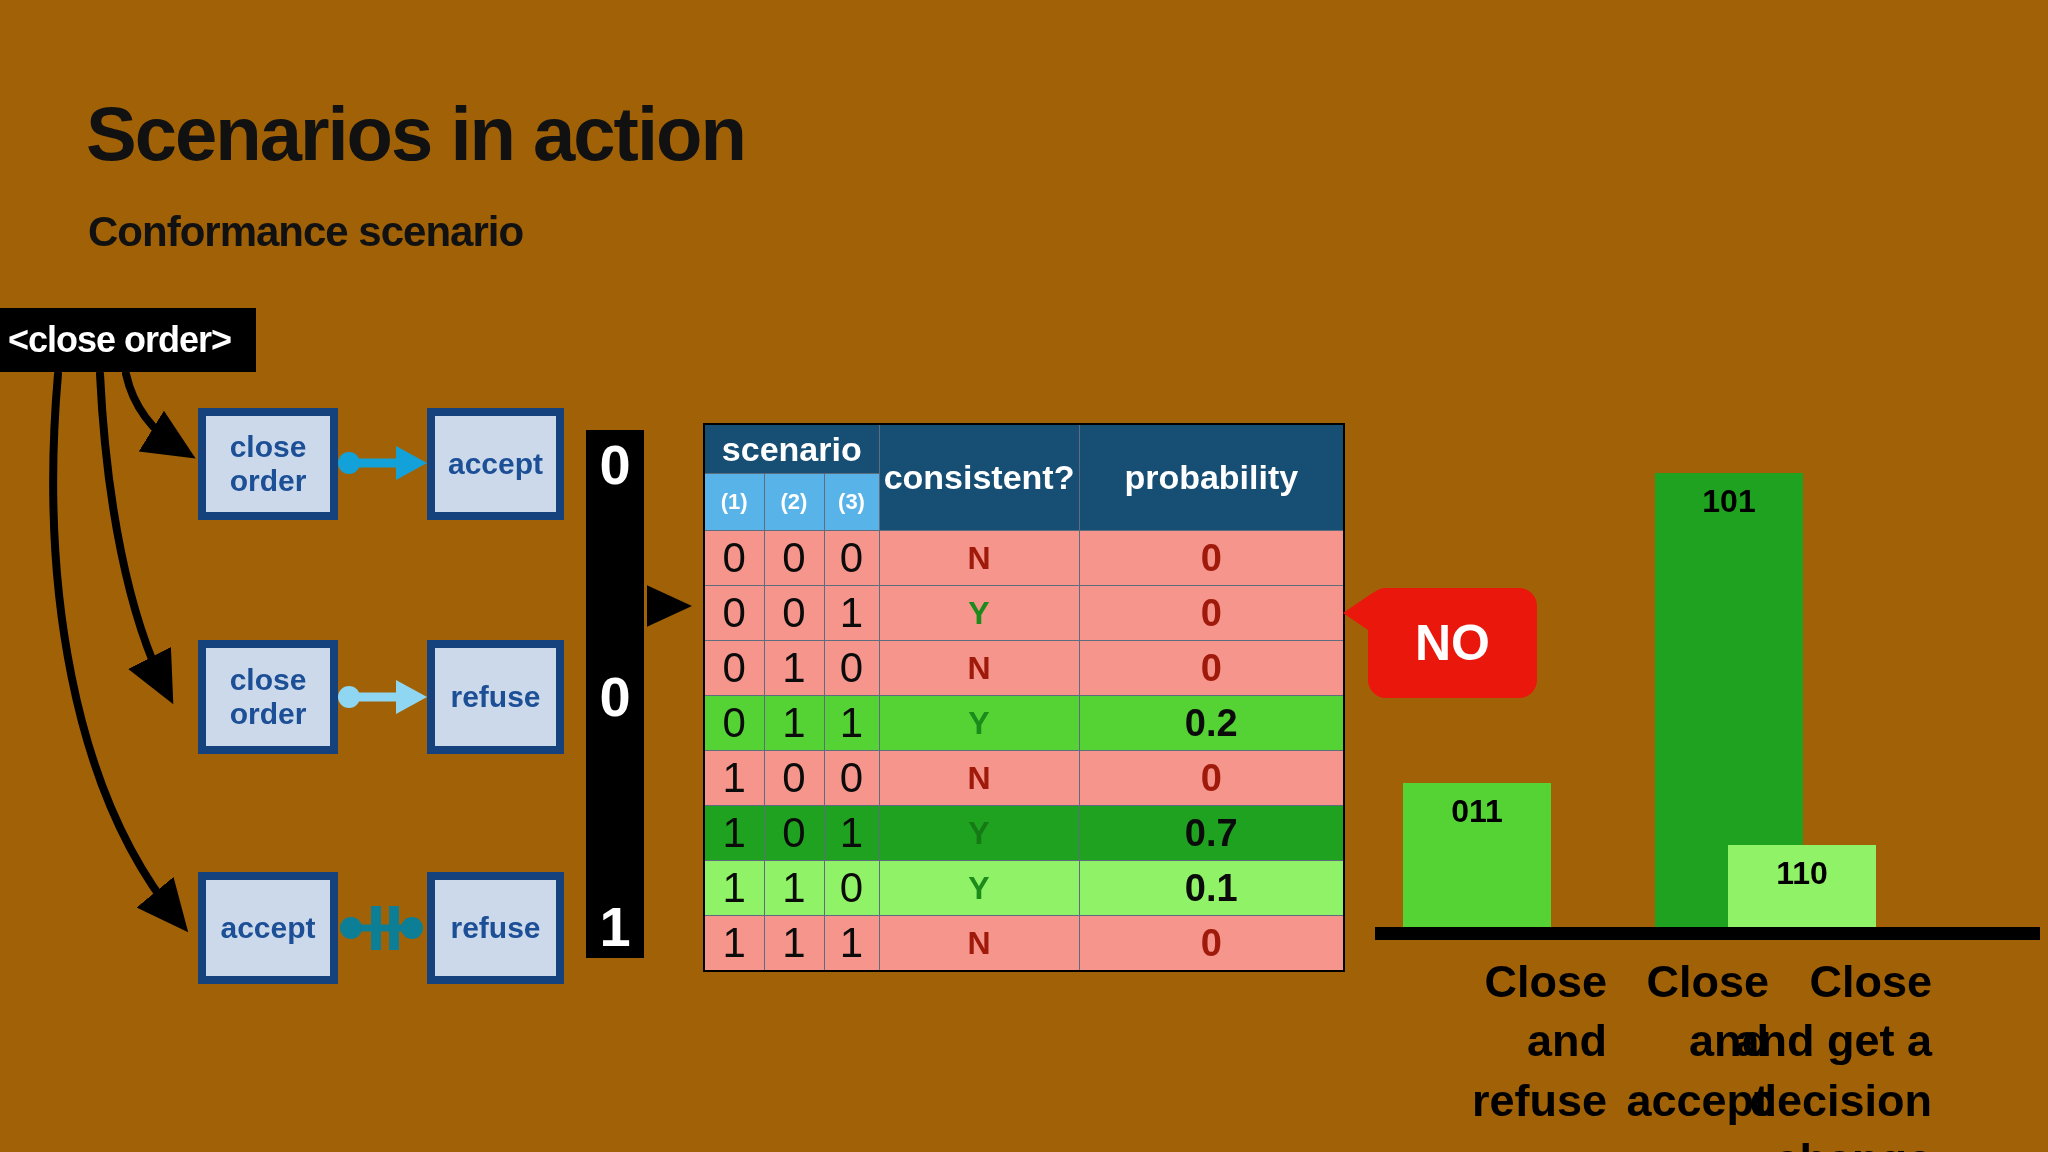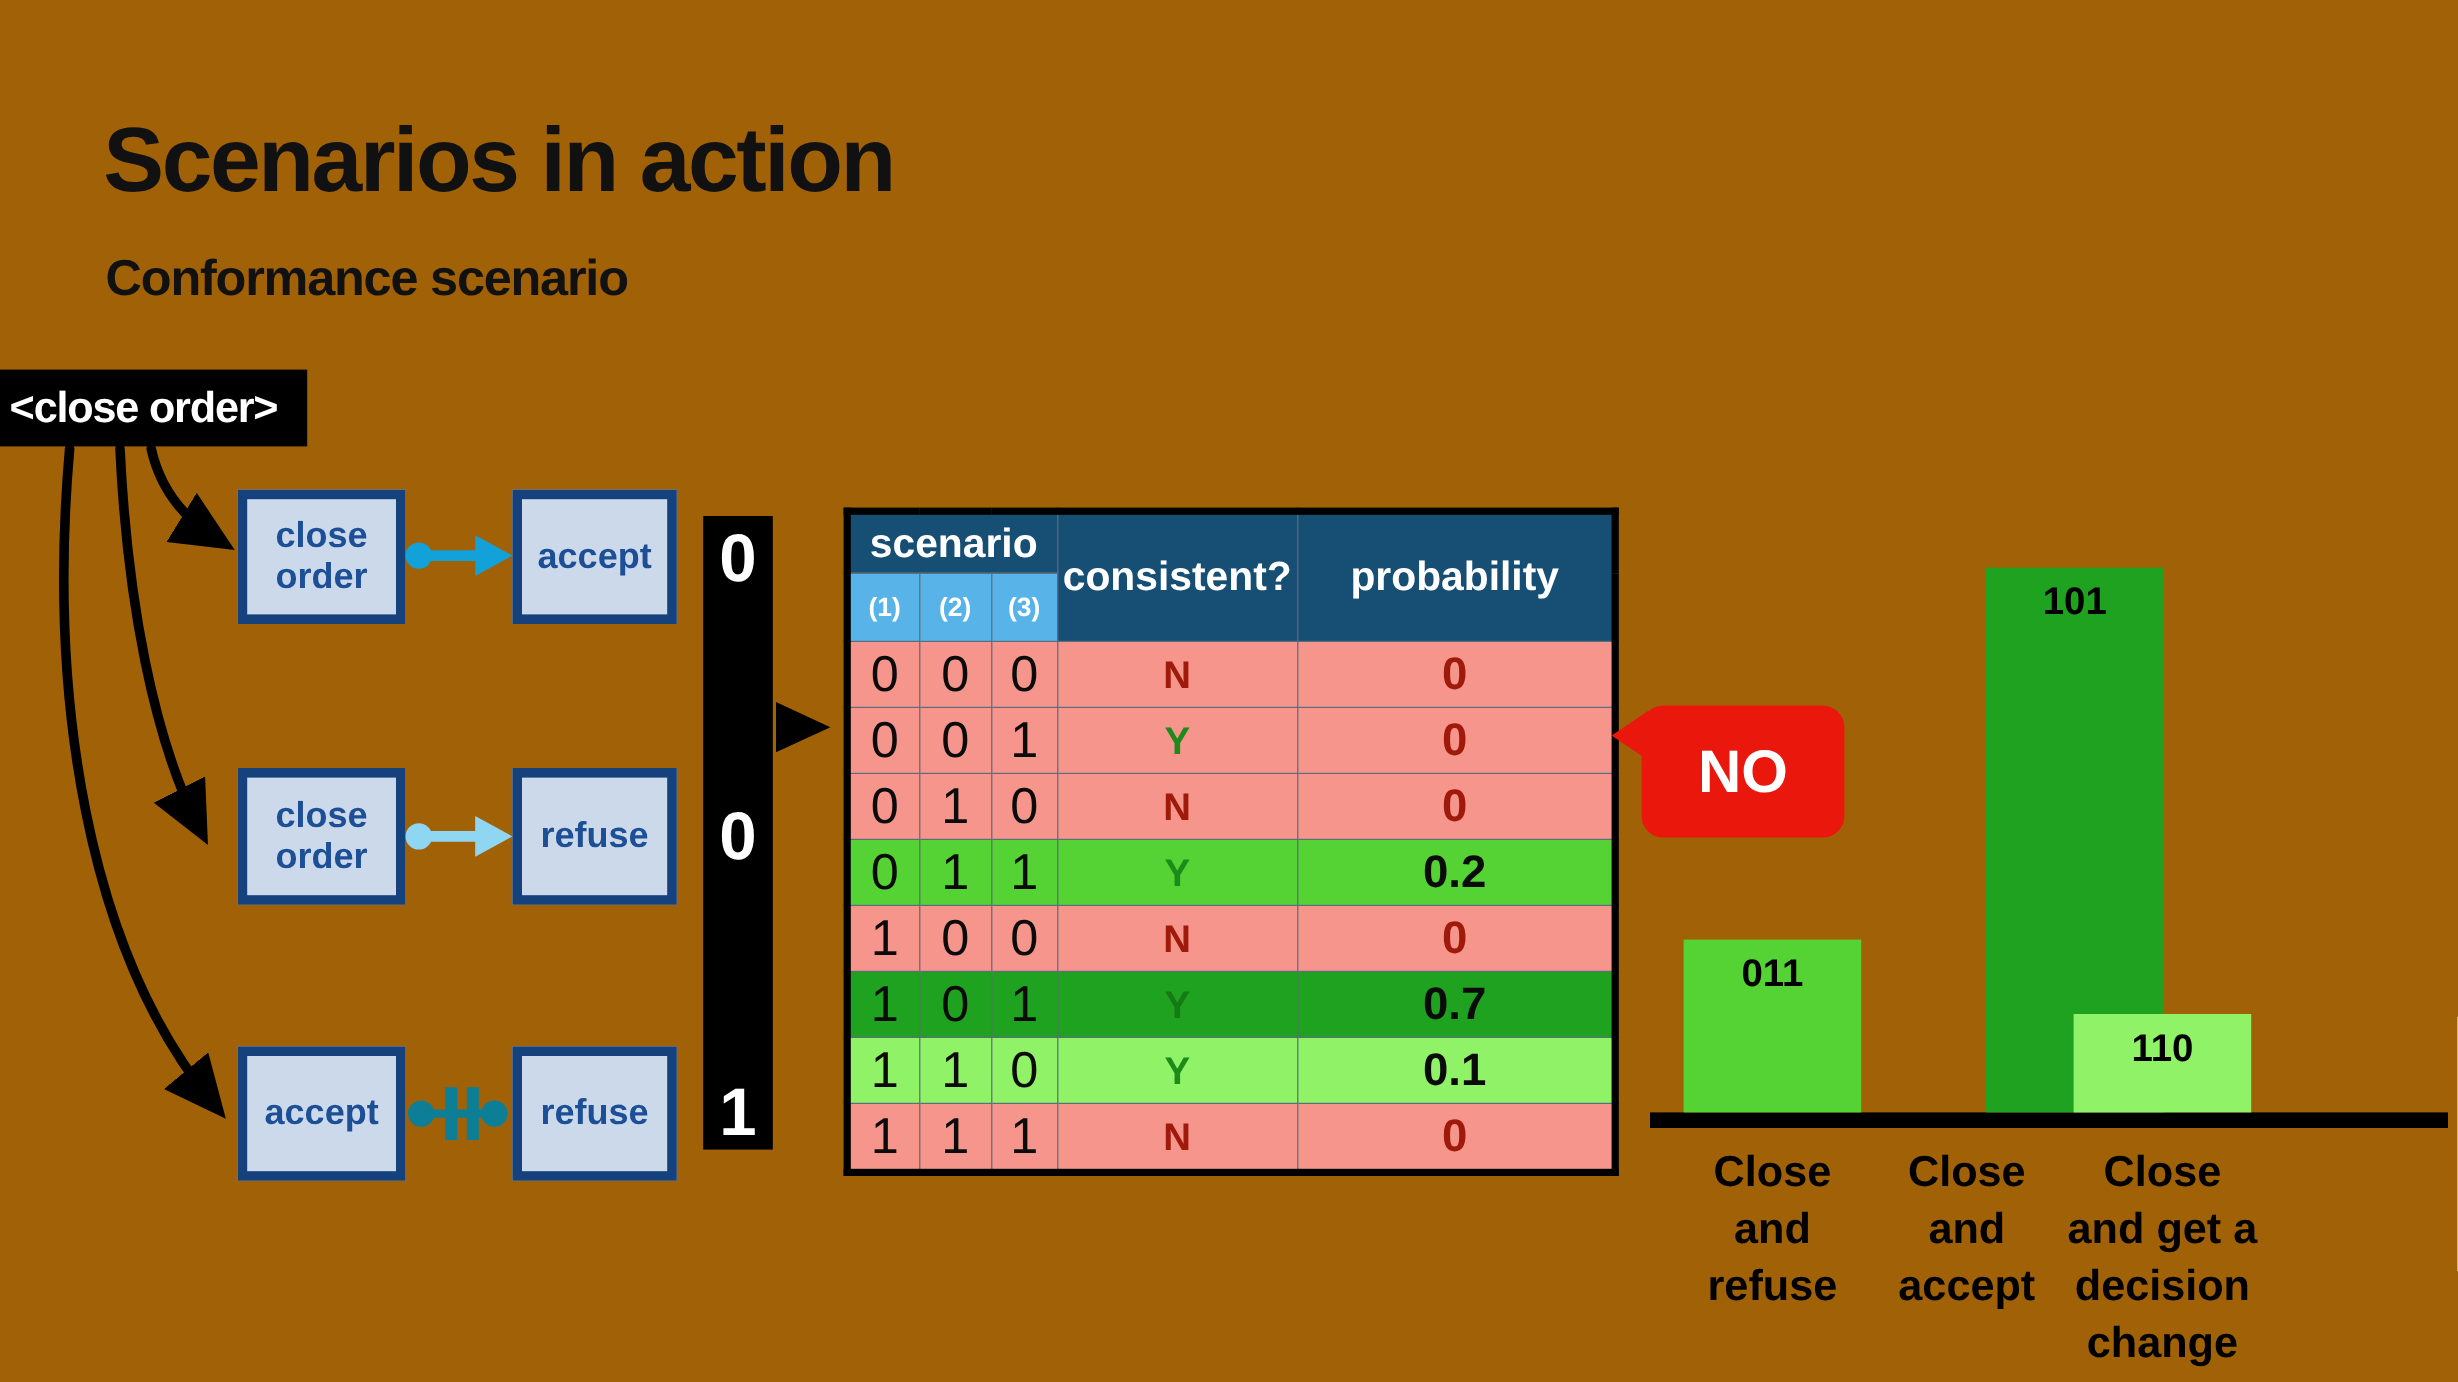--- a/index.html
+++ b/index.html
@@ -29,39 +29,39 @@
   .s2b{left:427px;top:640px;width:137px;height:114px;}
   .s3a{left:198px;top:872px;width:140px;height:112px;}
   .s3b{left:427px;top:872px;width:137px;height:112px;}
   
   .obs-bar{left:586px;top:430px;width:58px;height:528px;background:#000;}
   .obs-digit{position:absolute;left:0;width:58px;text-align:center;color:#fff;font-size:56px;font-weight:700;}
   .obs-d1{top:432px;} .obs-d2{top:664px;} .obs-d3{top:894px;}
   
   table.scn{
     position:absolute;left:703px;top:423px;width:640px;border-collapse:collapse;table-layout:fixed;
-    border:6px solid #000000;
+    border:2px solid #000000;
   }
   table.scn td,table.scn th{border:1px solid #5d6d7e;text-align:center;vertical-align:middle;padding:0;}
   .hdr{background:#174e74;color:#fff;font-weight:700;font-size:34px;}
   .hdr-scn{height:48px;}
   .sub{background:#58b3e8;color:#fff;font-weight:700;font-size:22px;height:56px;}
   td.bit{font-size:42px;font-weight:400;color:#0b0b0b;height:54px;}
   td.cons{font-size:32px;font-weight:700;height:54px;}
   td.prob{font-size:38px;font-weight:700;height:54px;}
   
   .callout{
     left:1368px;top:588px;width:169px;height:110px;background:#e9170c;border-radius:18px;
     display:flex;align-items:center;justify-content:center;color:#fff;font-size:50px;font-weight:700;
   }
   
   .axis{left:1375px;top:927px;width:665px;height:13px;background:#000;}
   .bar{position:absolute;box-sizing:border-box;text-align:center;}
   .bar-label{font-size:32px;font-weight:700;color:#000;padding-top:10px;}
-  .cat{position:absolute;top:952px;width:260px;text-align:center;font-size:36px;font-weight:600;
+  .cat{position:absolute;top:952px;width:260px;text-align:right;font-size:45px;font-weight:600;
        line-height:1.32;white-space:pre-line;color:#000;}
   
   .overlay{left:0;top:0;width:2048px;height:1152px;pointer-events:none;}
 </style>
 </head>
 <body>
 
 <div class="slide">
 
   <div class="abs title">Scenarios in action</div>

